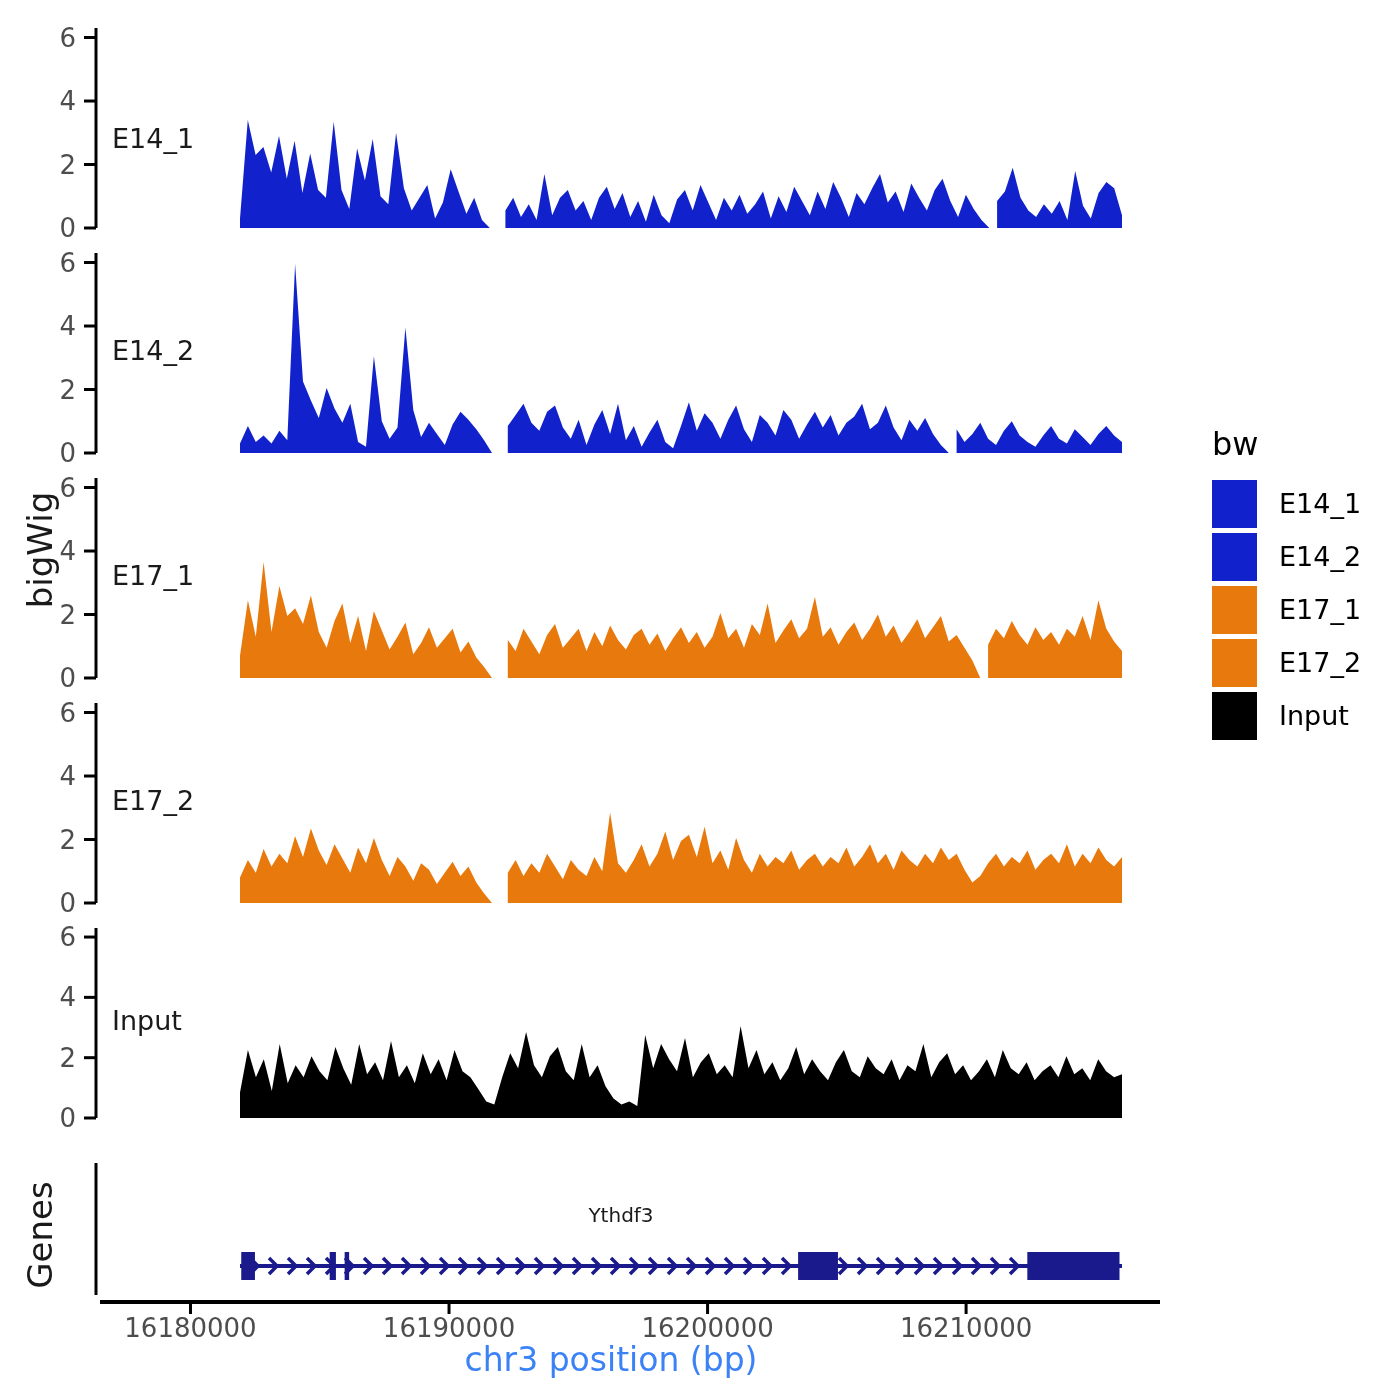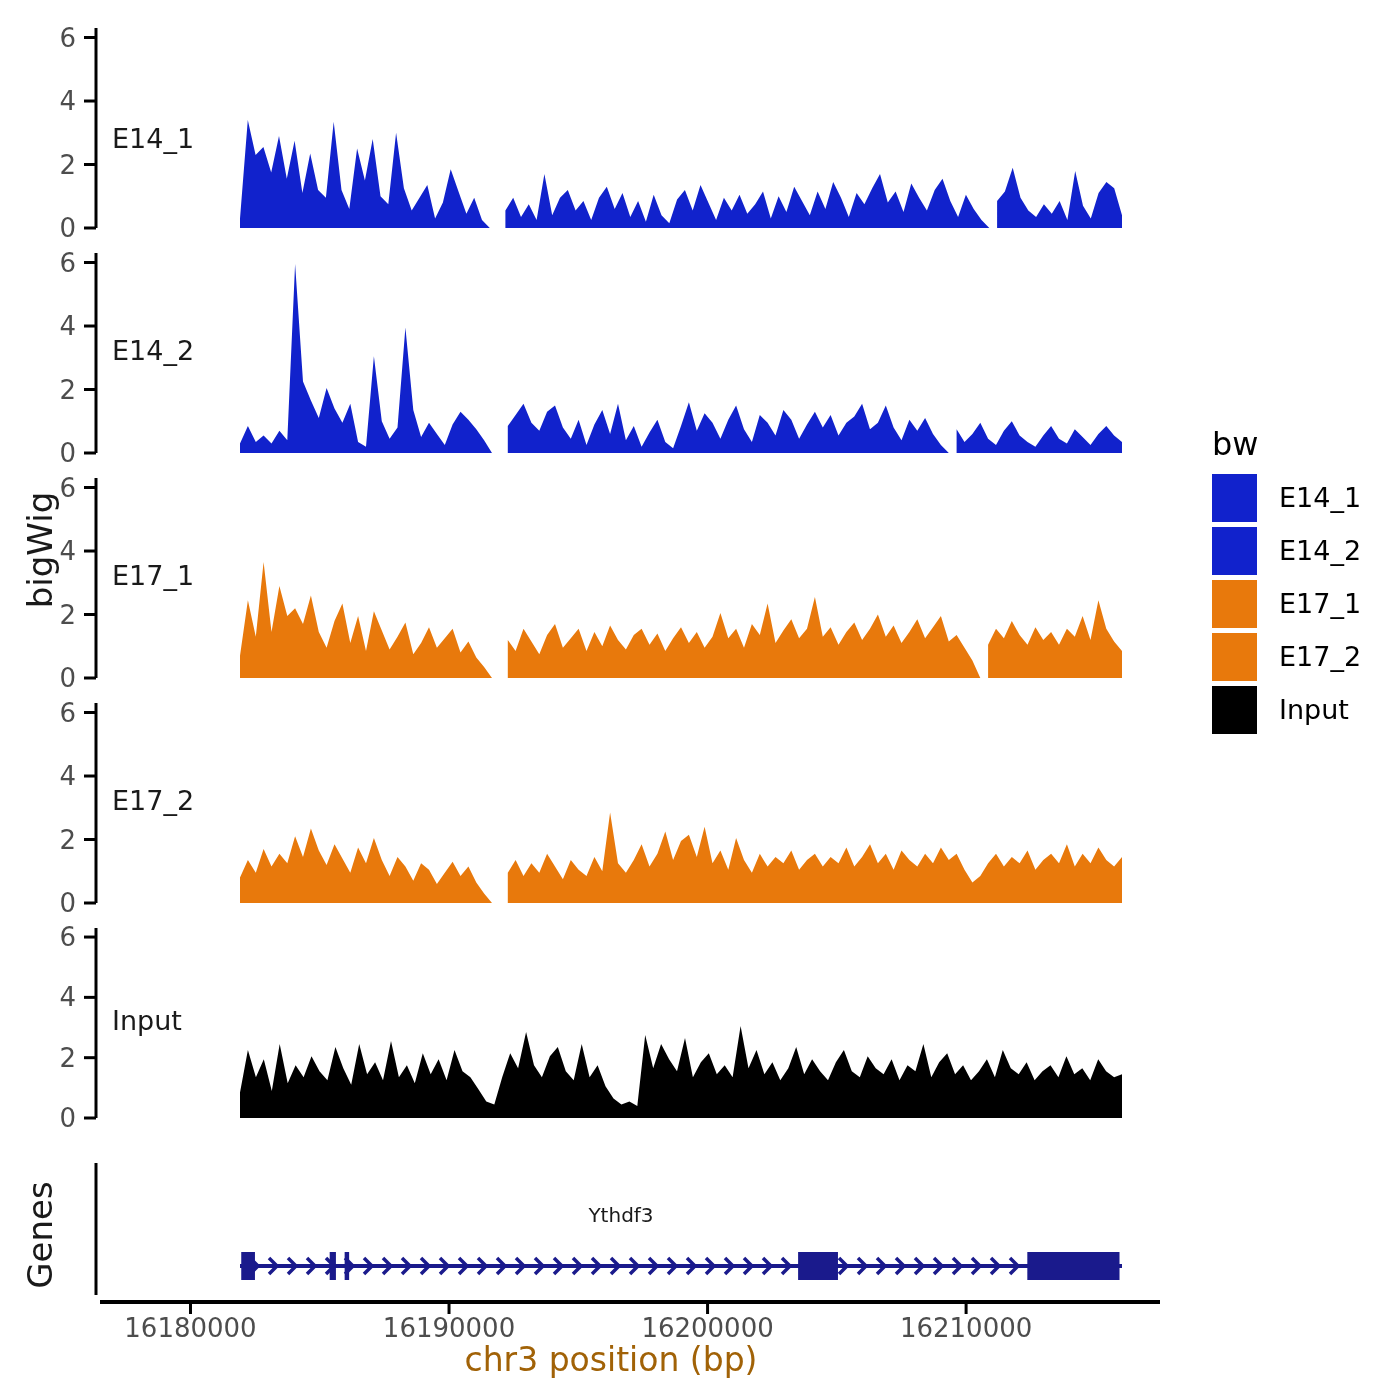--- a/index.html
+++ b/index.html
@@ -160,26 +160,26 @@
     </svg>
 
   <div style="position:absolute;left:0;top:0;width:1400px;height:1400px;pointer-events:none;">
     <div style="position:absolute;left:-70px;top:530px;width:220px;text-align:center;transform:rotate(-90deg);">
       <span class="ylab" style="font-size:34px;color:#1a1a1a;">bigWig</span>
     </div>
     <div style="position:absolute;left:-55px;top:1215px;width:190px;text-align:center;transform:rotate(-90deg);">
       <span class="ylab" style="font-size:34px;color:#1a1a1a;">Genes</span>
     </div>
     <div style="position:absolute;left:96px;top:1340px;width:1030px;text-align:center;">
-      <span class="xlab" style="font-size:33px;color:#a16207;">chr3 position (bp)</span>
+      <span class="xlab" style="font-size:33px;color:#3b82f6;">chr3 position (bp)</span>
     </div>
   </div>
 
   <div id="legend" style="position:absolute;left:1212px;top:425px;width:185px;">
-    <div class="legend-title" style="margin-bottom:8px;">bw</div>
+    <div class="legend-title" style="margin-bottom:14px;">bw</div>
     <div id="legend-items">
         <div style="display: flex; align-items: center; height: 53px;">
           <span style="display: inline-block; width: 45px; height: 48px; background: rgb(17, 34, 204); margin-right: 22px;"></span>
           <span class="legend-label">E14_1</span>
         </div>
         <div style="display: flex; align-items: center; height: 53px;">
           <span style="display: inline-block; width: 45px; height: 48px; background: rgb(17, 34, 204); margin-right: 22px;"></span>
           <span class="legend-label">E14_2</span>
         </div>
         <div style="display: flex; align-items: center; height: 53px;">

